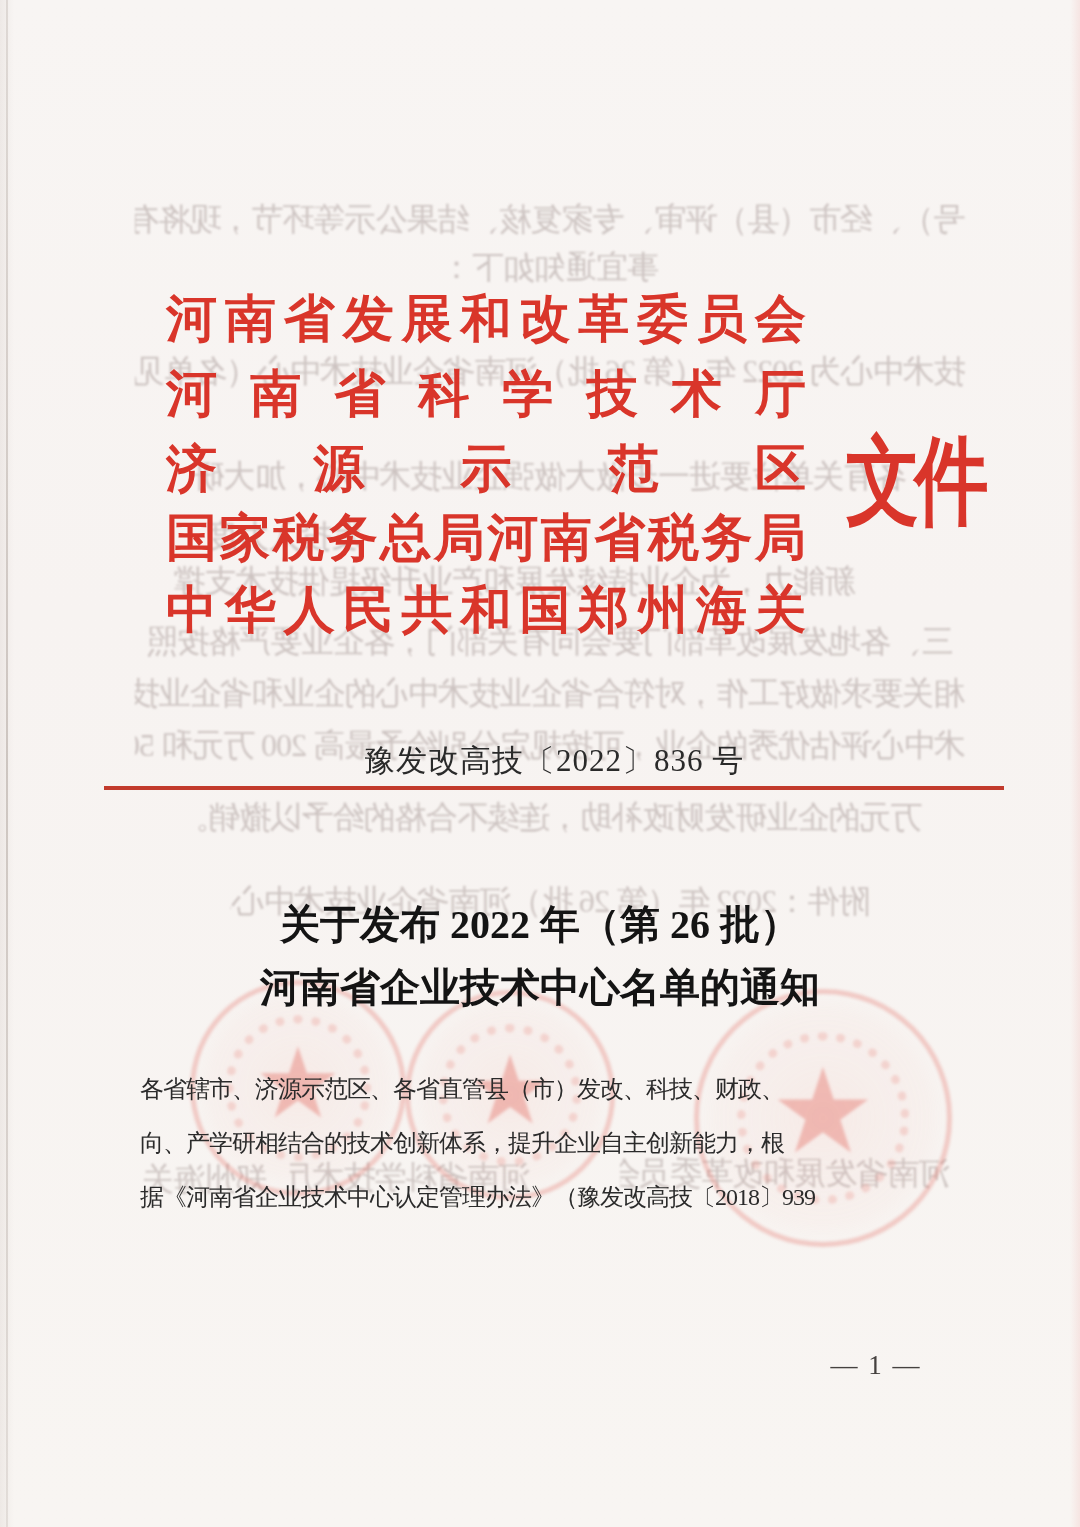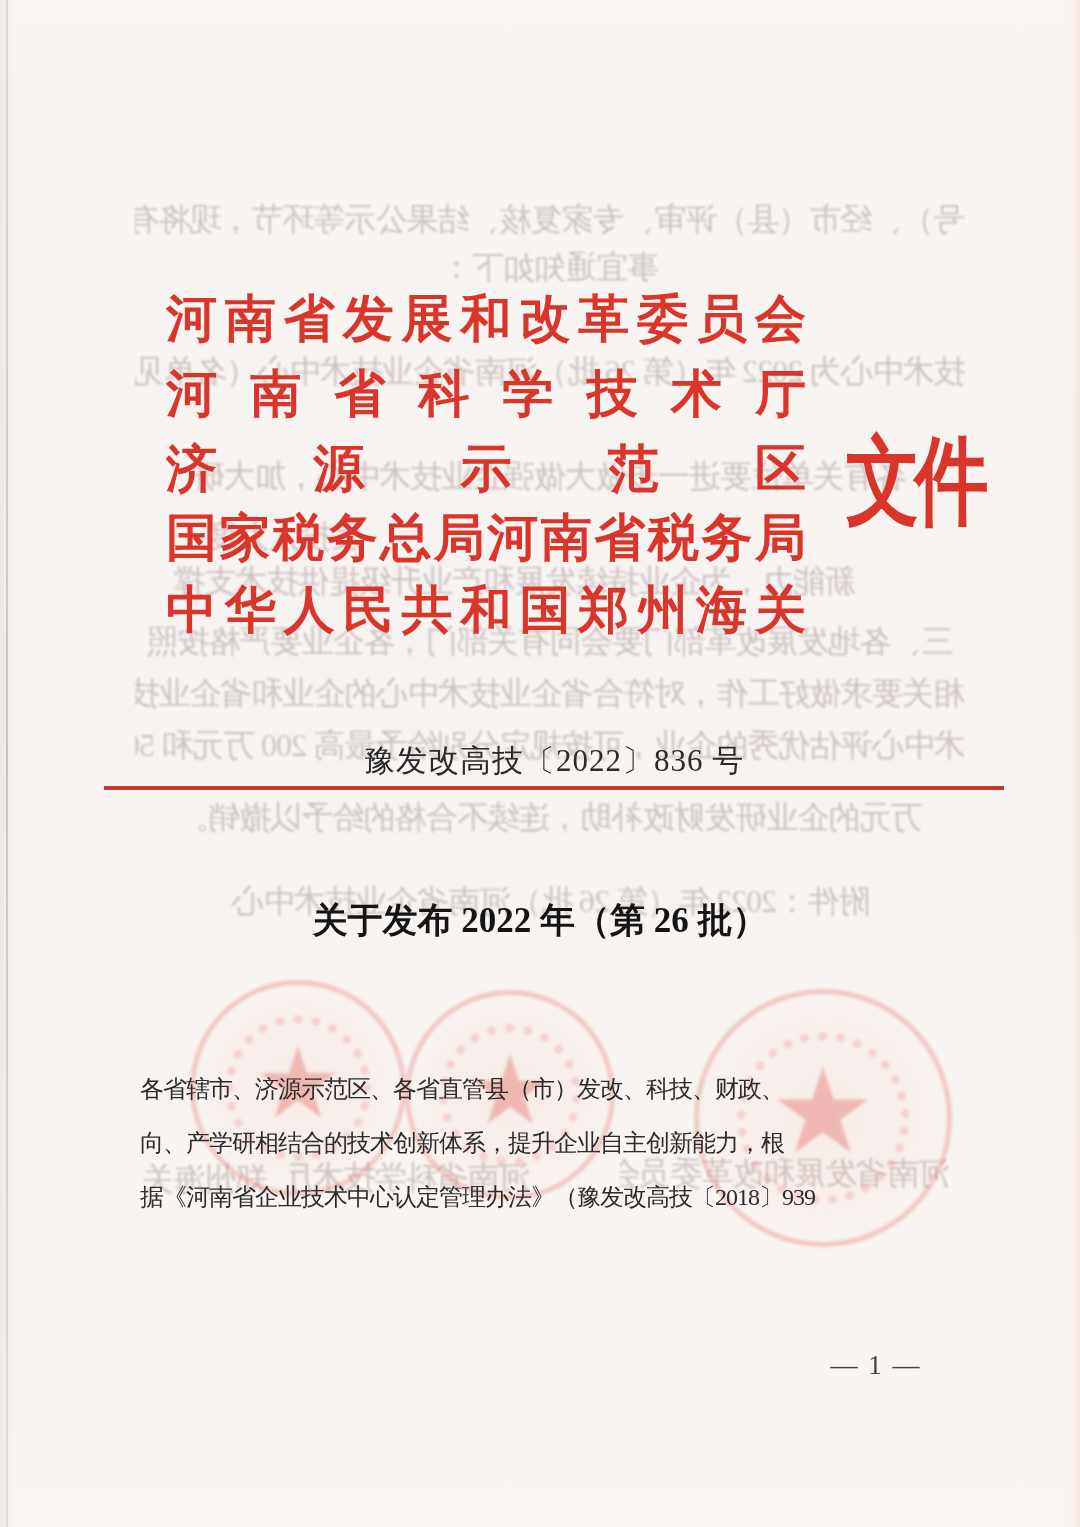--- a/index.html
+++ b/index.html
@@ -66,21 +66,21 @@
     text-align:center;font-size:31px;color:#2a2a2a;letter-spacing:1px;
     white-space:nowrap;
   }
   .red-rule{
     position:absolute;left:104px;top:786px;width:900px;height:4px;
     background:#c23a2c;
   }
   
   .doc-title{
     position:absolute;left:0;width:1080px;text-align:center;
-    font-weight:bold;color:#141414;font-size:35px;white-space:nowrap;
+    font-weight:bold;color:#141414;font-size:40px;white-space:nowrap;
     letter-spacing:0px;
   }
   .title-1{top:897px;}
   .title-2{top:960px;}
   
   .body-block{
     position:absolute;left:140px;top:1062px;width:840px;
     font-size:24px;line-height:54px;color:#2b2b2b;letter-spacing:-1px;
   }
   .body-line{white-space:nowrap;}
@@ -135,20 +135,21 @@
     <div class="agency-line" style="top: 510px;">国家税务总局河南省税务局</div>
     <div class="agency-line" style="top: 582px;">中华人民共和国郑州海关</div>
     <div class="doc-type">文件</div>
   </div>
 
   <div class="doc-number">豫发改高技〔2022〕836 号</div>
 
   <div class="red-rule"></div>
 
   <div class="doc-title title-1">关于发布 2022 年（第 26 批）</div>
+  <div class="doc-title title-2">河南省企业技术中心名单的通知</div>
 
   <div class="body-block" id="body-block">
       <div class="body-line">各省辖市、济源示范区、各省直管县（市）发改、科技、财政、</div>
       <div class="body-line">向、产学研相结合的技术创新体系，提升企业自主创新能力，根</div>
       <div class="body-line">据《河南省企业技术中心认定管理办法》（豫发改高技〔2018〕939</div>
     </div>
 
   <div class="page-number">— 1 —</div>
 
 </div>

